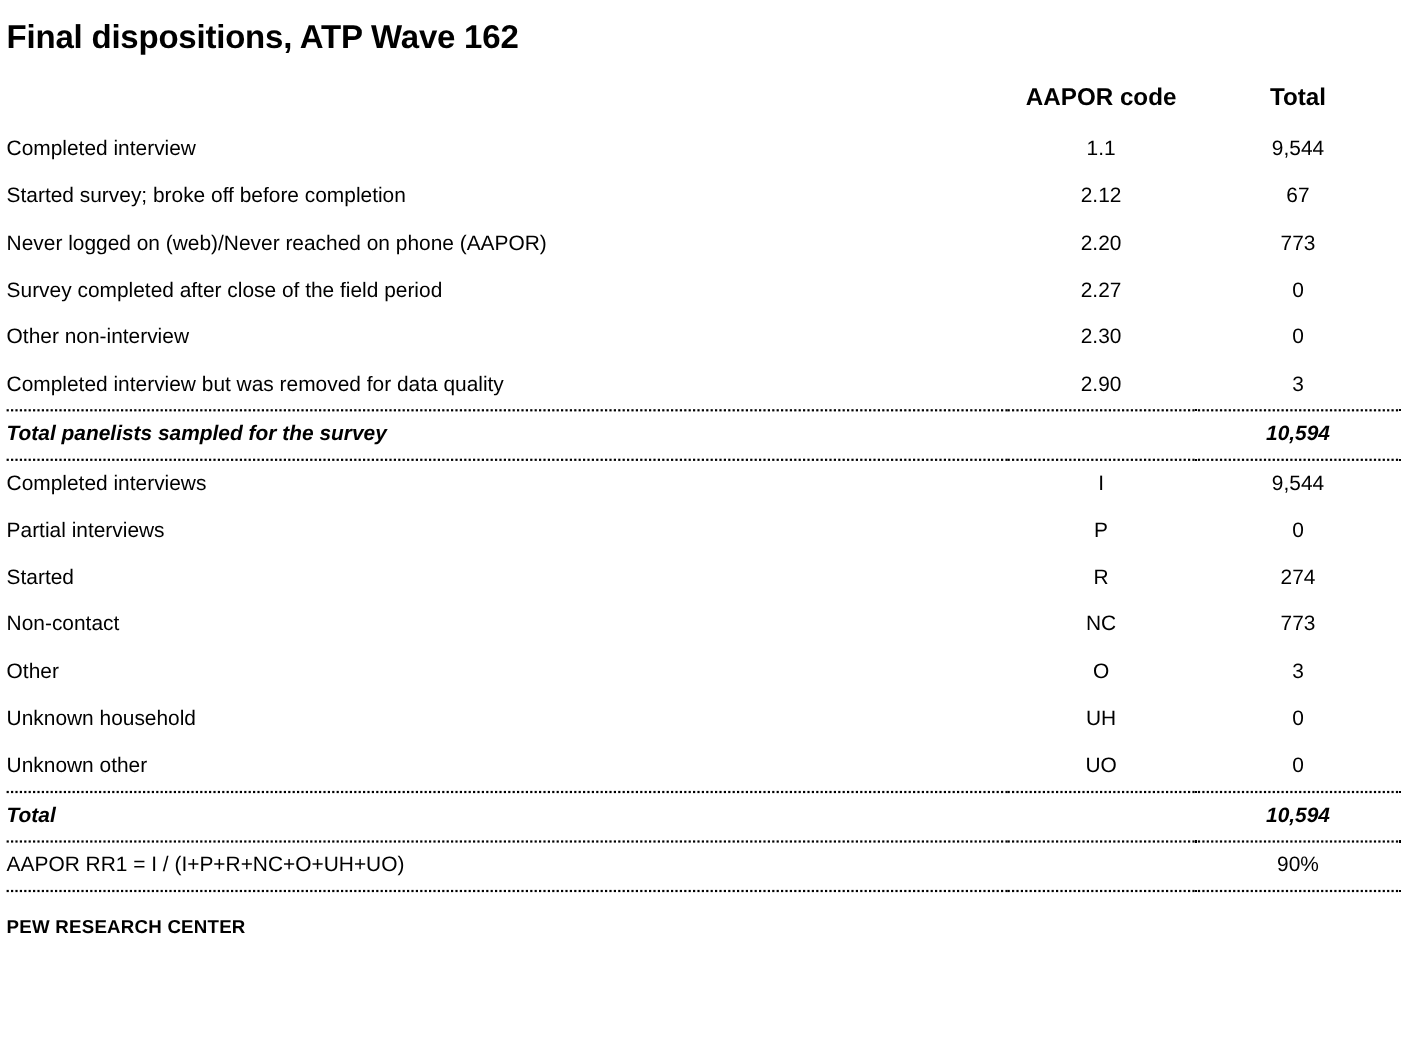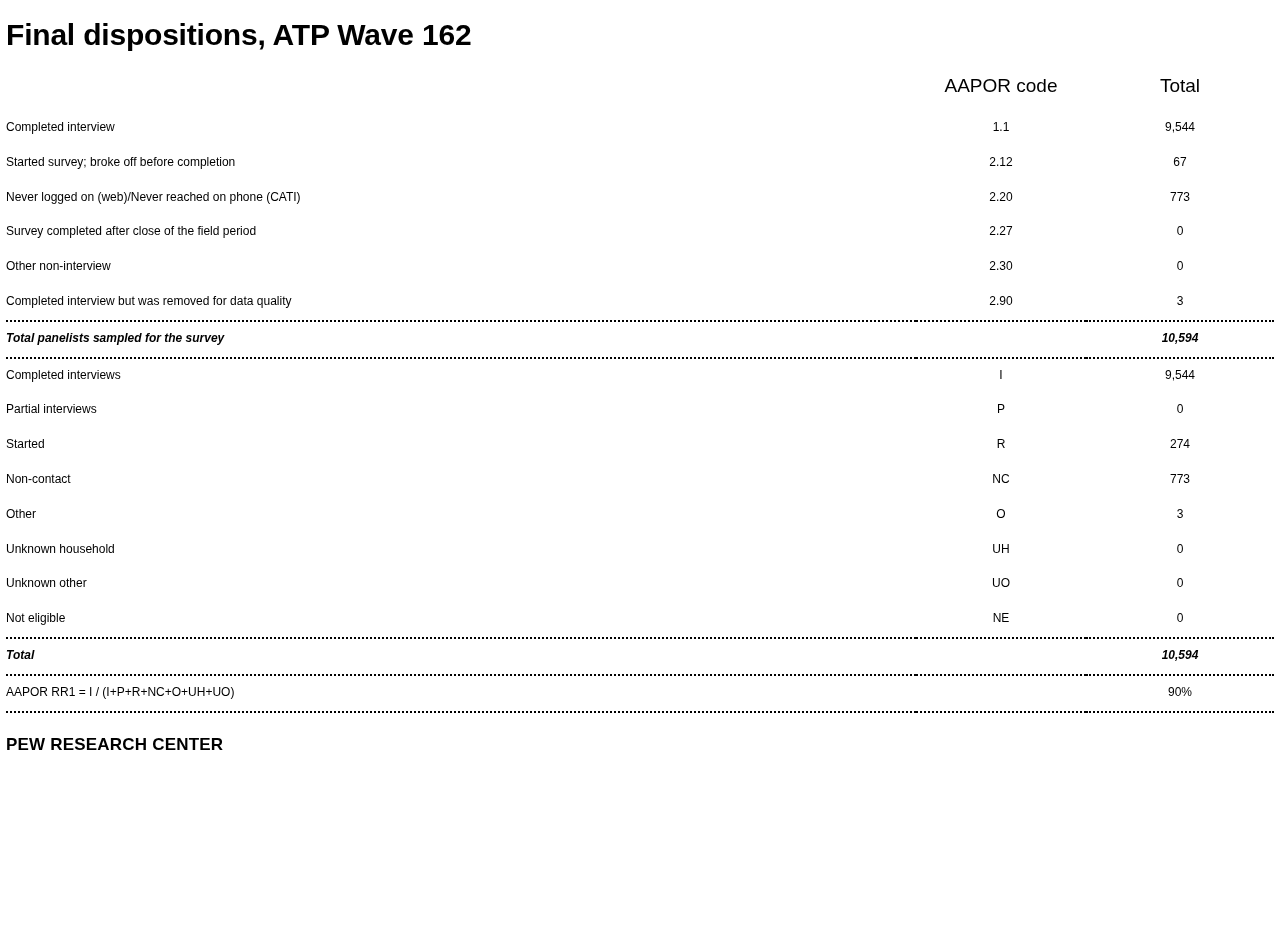--- a/index.html
+++ b/index.html
@@ -32,30 +32,30 @@
     width: 1268px;
     margin-left: 6px;
     border-collapse: collapse;
     table-layout: fixed;
   }
   table.disp col.c-label { width: 910px; }
   table.disp col.c-code  { width: 170px; }
   table.disp col.c-total { width: 188px; }
 
   thead th {
-    font-size: 19px;
-    font-weight: normal;
+    font-size: 22px;
+    font-weight: bold;
     text-align: center;
     padding: 0 0 14px 0;
     vertical-align: bottom;
   }
   thead th.label-head { text-align: left; }
 
   tbody td {
-    font-size: 12px;
+    font-size: 19px;
     padding: 10px 0 11px 0;
     vertical-align: middle;
     line-height: 1.15;
   }
   td.label { text-align: left; }
   td.code  { text-align: center; }
   td.total { text-align: center; }
   tr.bold td { font-weight: bold; font-style: italic; }
 
   tr.total-row td {
@@ -100,21 +100,21 @@
         <td class="label">Completed interview</td>
         <td class="code">1.1</td>
         <td class="total">9,544</td>
       </tr>
       <tr>
         <td class="label">Started survey; broke off before completion</td>
         <td class="code">2.12</td>
         <td class="total">67</td>
       </tr>
       <tr>
-        <td class="label">Never logged on (web)/Never reached on phone (CATI)</td>
+        <td class="label">Never logged on (web)/Never reached on phone (AAPOR)</td>
         <td class="code">2.20</td>
         <td class="total">773</td>
       </tr>
       <tr>
         <td class="label">Survey completed after close of the field period</td>
         <td class="code">2.27</td>
         <td class="total">0</td>
       </tr>
       <tr>
         <td class="label">Other non-interview</td>
@@ -161,25 +161,20 @@
       <tr>
         <td class="label">Unknown household</td>
         <td class="code">UH</td>
         <td class="total">0</td>
       </tr>
       <tr>
         <td class="label">Unknown other</td>
         <td class="code">UO</td>
         <td class="total">0</td>
       </tr>
-      <tr>
-        <td class="label">Not eligible</td>
-        <td class="code">NE</td>
-        <td class="total">0</td>
-      </tr>
 
       <tr class="bold total-row">
         <td class="label">Total</td>
         <td class="code"></td>
         <td class="total">10,594</td>
       </tr>
 
       <tr class="formula">
         <td class="label">AAPOR RR1 = I / (I+P+R+NC+O+UH+UO)</td>
         <td class="code"></td>

